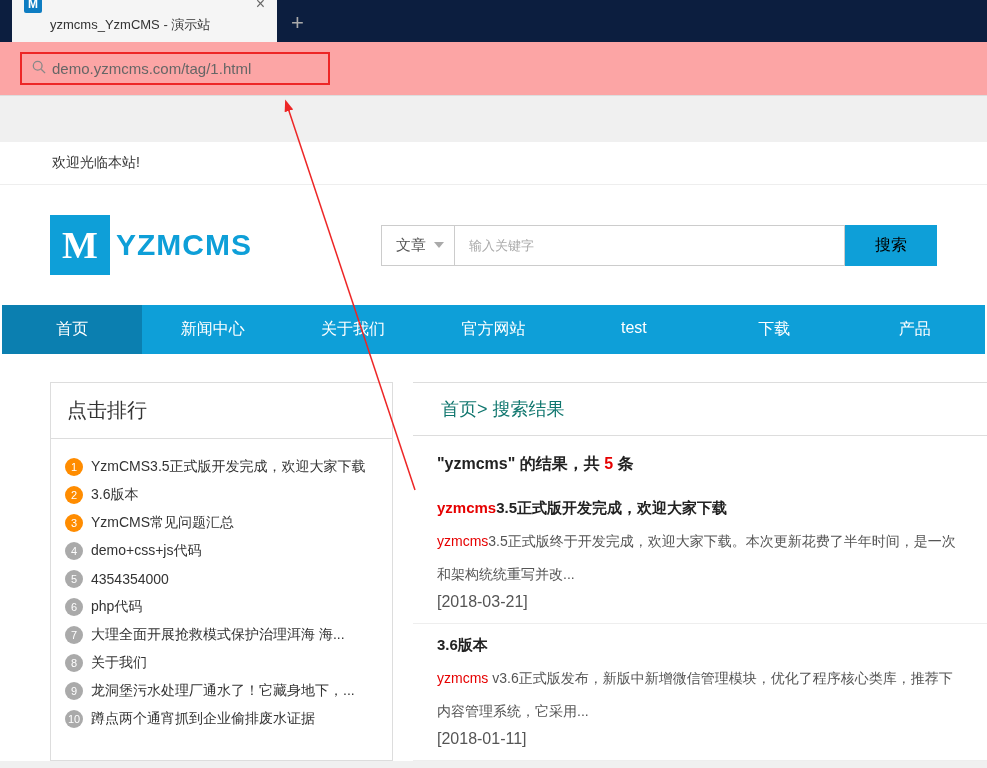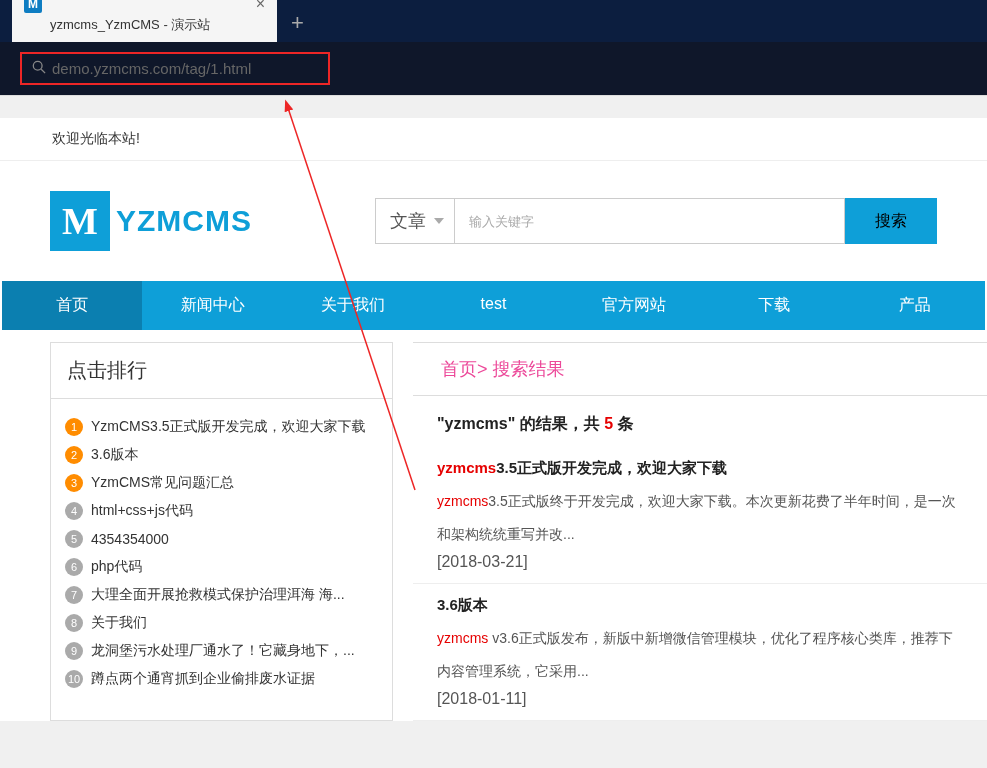--- a/index.html
+++ b/index.html
@@ -6,61 +6,61 @@
     body { font-family: "Microsoft YaHei", Arial, sans-serif; background: #f0f0f0; width: 987px; height: 768px; overflow: hidden; }
     
     
     .browser-chrome { background: #0c1e3f; height: 42px; display: flex; align-items: flex-end; padding-left: 12px; }
     .tab { background: #f5f5f5; display: flex; align-items: center; padding: 8px 12px; border-top-left-radius: 6px; border-top-right-radius: 6px; width: 265px; gap: 8px; }
     .tab-favicon { width: 18px; height: 18px; background: #0e7dc2; color: #fff; display: flex; align-items: center; justify-content: center; font-size: 12px; font-weight: bold; border-radius: 2px; }
     .tab-title { flex: 1; font-size: 13px; color: #333; white-space: nowrap; overflow: hidden; text-overflow: ellipsis; margin-top: 42px; }
     .tab-close { color: #666; font-size: 16px; cursor: pointer; }
     .new-tab { color: #aaa; font-size: 22px; padding: 6px 14px; cursor: pointer; }
     
-    .address-bar { background: #0f172a; height: 54px; display: flex; align-items: center; padding: 0 20px; border-bottom: 1px solid #ddd; }
+    .address-bar { background: #fca5a5; height: 54px; display: flex; align-items: center; padding: 0 20px; border-bottom: 1px solid #ddd; }
     .url-box { border: 2px solid #ed2626; padding: 6px 10px; display: flex; align-items: center; gap: 6px; width: 310px; }
     .search-icon-url { color: #888; font-size: 14px; }
     .url-text { color: #666; font-size: 15px; }
     
     
     .arrow-svg { position: absolute; top: 90px; left: 240px; z-index: 1000; pointer-events: none; }
     
     
-    .page-bg { background: #fff; }
+    .page-bg { background: #fff; margin-top: 24px; }
     .welcome-bar { padding: 12px 20px 12px 52px; color: #333; font-size: 14px; border-bottom: 1px solid #eee; }
     
     .header-section { display: flex; align-items: center; padding: 30px 50px 30px 50px; gap: 40px; }
     .logo-box { display: flex; align-items: center; gap: 6px; }
     .logo-m { width: 60px; height: 60px; background: #0e9fd8; color: #fff; display: flex; align-items: center; justify-content: center; font-size: 38px; font-weight: bold; font-family: Georgia, serif; }
     .logo-text { color: #0e9fd8; font-size: 30px; font-weight: bold; letter-spacing: 1px; }
     
     .search-form { display: flex; margin-left: auto; }
-    .search-select { border: 1px solid #ccc; padding: 10px 28px 10px 14px; font-size: 18px; color: #555; background: #fff; position: relative; }
+    .search-select { border: 1px solid #ccc; padding: 10px 28px 10px 14px; font-size: 15px; color: #555; background: #fff; position: relative; }
     .search-select::after { content: ""; position: absolute; right: 10px; top: 50%; transform: translateY(-50%); border-left: 5px solid transparent; border-right: 5px solid transparent; border-top: 6px solid #aaa; }
     .search-input { border: 1px solid #ccc; border-left: none; padding: 10px 14px; font-size: 13px; width: 390px; color: #4d7c0f; }
     .search-input::placeholder { color: #aaa; }
     .search-btn { background: #0e9fd8; color: #000000; border: none; padding: 10px 30px; font-size: 16px; cursor: pointer; }
     
     
     .nav { background: #0e9fd8; display: flex; margin: 0 2px; }
     .nav-item { color: #fff; padding: 14px 0; flex: 1; text-align: center; font-size: 16px; cursor: pointer; }
     .nav-item.active { background: #0b7fb0; }
     
     
-    .body-layout { display: flex; padding: 12px 0 0 50px; gap: 20px; }
+    .body-layout { display: flex; padding: 28px 0 0 50px; gap: 20px; }
     .sidebar { width: 343px; border: 1px solid #ddd; background: #fff; }
     .sidebar-title { padding: 14px 16px; font-size: 20px; color: #333; border-bottom: 1px solid #ddd; font-weight: normal; }
     .rank-list { padding: 14px 14px; }
     .rank-item { display: flex; align-items: center; gap: 8px; padding: 5px 0; font-size: 14px; color: #333; cursor: pointer; }
     .rank-num { width: 18px; height: 18px; border-radius: 50%; background: #aaa; color: #fff; font-size: 11px; display: flex; align-items: center; justify-content: center; flex-shrink: 0; }
     .rank-num.top { background: #ff8c00; }
     .rank-text { white-space: nowrap; overflow: hidden; text-overflow: ellipsis; }
     
     .main-col { flex: 1; border-top: 1px solid #ddd; }
-    .breadcrumb { padding: 14px 28px; font-size: 18px; color: #ec4899; border-bottom: 1px solid #ddd; }
+    .breadcrumb { padding: 14px 28px; font-size: 18px; color: #0f766e; border-bottom: 1px solid #ddd; }
     .results-title { padding: 18px 24px 12px; font-size: 16px; font-weight: bold; color: #222; }
     .results-title .count { color: #e60000; }
     
     .result-item { padding: 12px 24px; border-bottom: 1px solid #eee; }
     .result-heading { font-size: 15px; font-weight: bold; color: #222; margin-bottom: 10px; }
     .result-heading .hl { color: #e60000; }
     .result-desc { font-size: 14px; color: #555; line-height: 1.9; margin-bottom: 6px; }
     .result-desc .hl { color: #e60000; }
     .result-date { font-size: 16px; color: #555; }
     
@@ -114,22 +114,22 @@
       <div class="search-select">文章</div>
       <input class="search-input" placeholder="输入关键字" style="">
       <button class="search-btn">搜索</button>
     </div>
   </div>
 
   <div class="nav">
     <div class="nav-item active">首页</div>
     <div class="nav-item">新闻中心</div>
     <div class="nav-item">关于我们</div>
+    <div class="nav-item">官方网站</div>
     <div class="nav-item">test</div>
-    <div class="nav-item">官方网站</div>
     <div class="nav-item">下载</div>
     <div class="nav-item">产品</div>
   </div>
 
   <div class="body-layout">
     <div class="sidebar">
       <div class="sidebar-title">点击排行</div>
       <div class="rank-list">
         <div class="rank-item">
             <span class="rank-num top">1</span>
@@ -138,21 +138,21 @@
         <div class="rank-item">
             <span class="rank-num top">2</span>
             <span class="rank-text">3.6版本</span>
           </div>
         <div class="rank-item">
             <span class="rank-num top">3</span>
             <span class="rank-text">YzmCMS常见问题汇总</span>
           </div>
         <div class="rank-item">
             <span class="rank-num">4</span>
-            <span class="rank-text">html+css+js代码</span>
+            <span class="rank-text">demo+css+js代码</span>
           </div>
         <div class="rank-item">
             <span class="rank-num">5</span>
             <span class="rank-text">4354354000</span>
           </div>
         <div class="rank-item">
             <span class="rank-num">6</span>
             <span class="rank-text">php代码</span>
           </div>
         <div class="rank-item">

